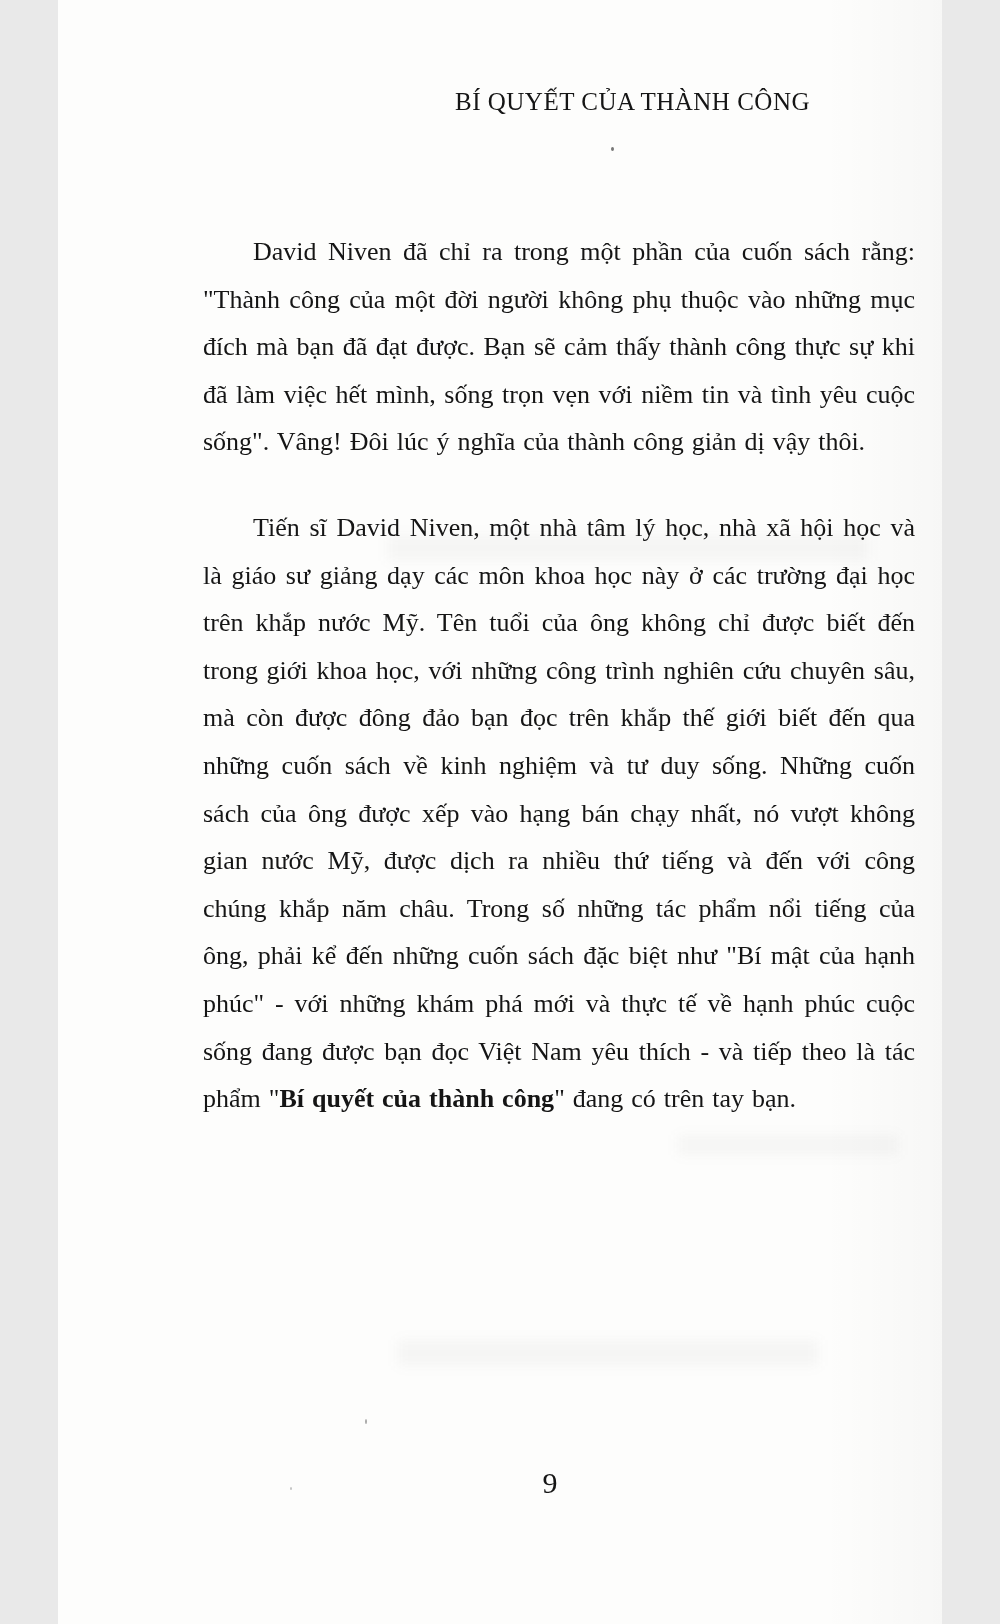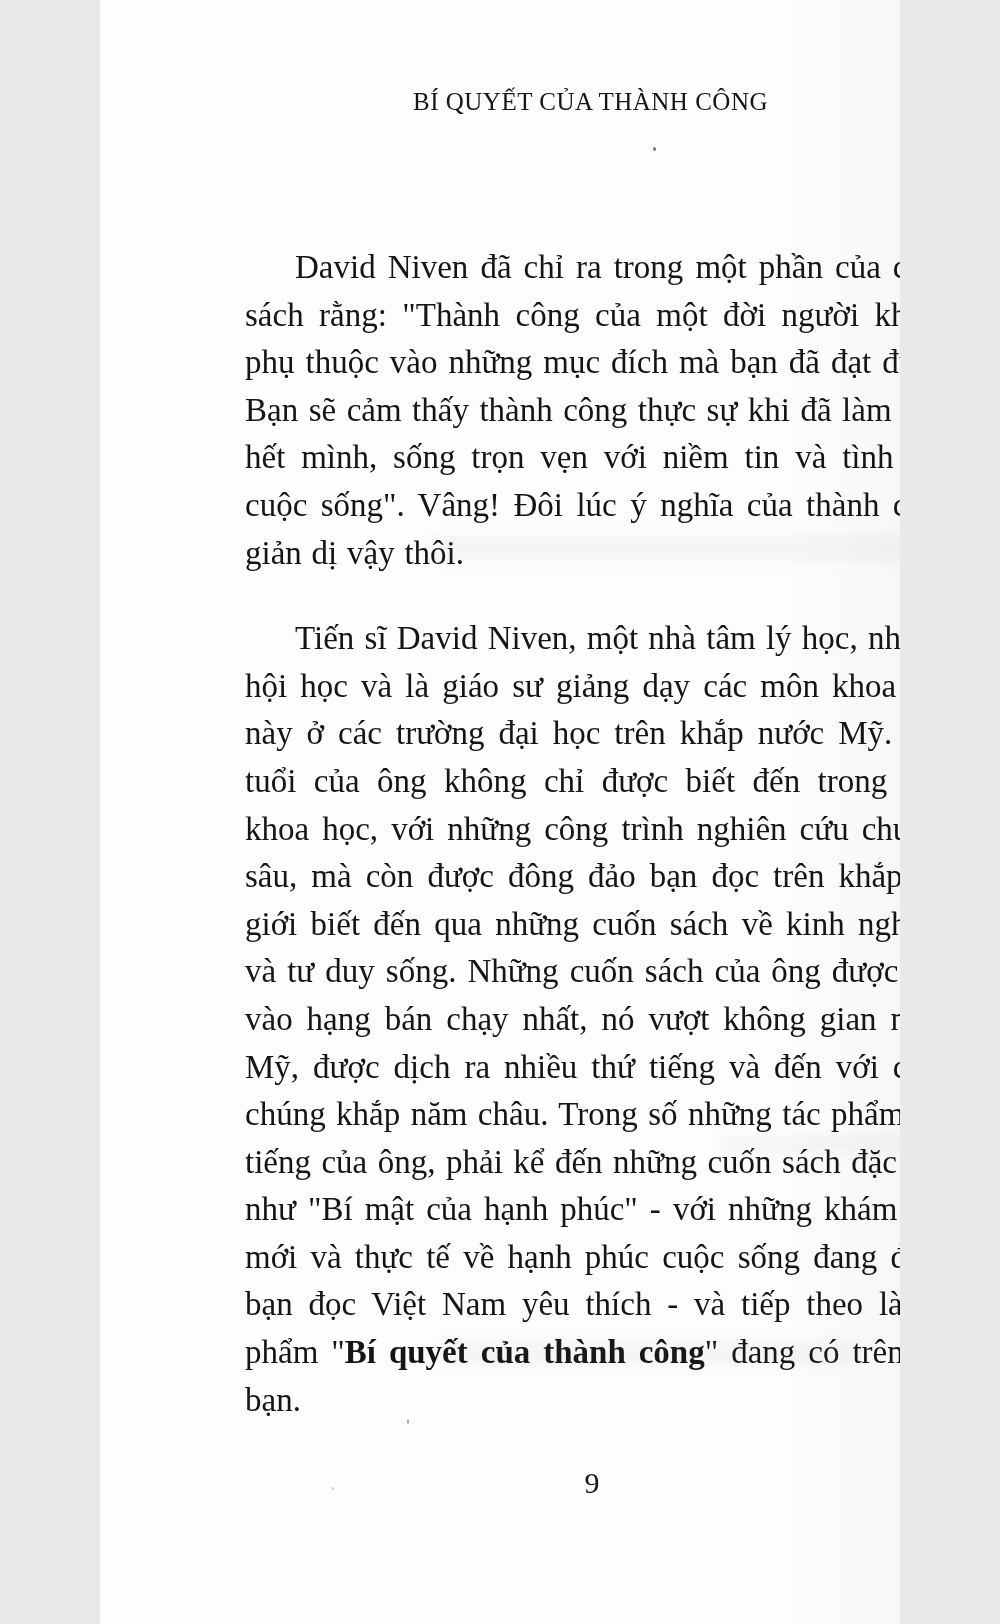--- a/index.html
+++ b/index.html
@@ -2,21 +2,21 @@
 <html><head>
 <meta charset="utf-8">
 <style>
   html, body {
     margin: 0;
     padding: 0;
     background: #e9e9e9;
   }
   .page {
     position: relative;
-    width: 800px;
+    width: 884px;
     height: 1624px;
     margin: 0 auto;
     background: #fdfdfc;
     color: #151515;
     font-family: "Liberation Serif", "DejaVu Serif", serif;
     overflow: hidden;
   }
   
   .scan-shade {
     position: absolute;
@@ -29,23 +29,23 @@
     position: absolute;
     top: 88px;
     right: 132px;
     font-size: 25px;
     letter-spacing: 0.5px;
     white-space: nowrap;
   }
   .body-text {
     position: absolute;
     left: 145px;
-    top: 244px;
+    top: 228px;
     width: 712px;
-    font-size: 33px;
+    font-size: 26px;
     line-height: 47.6px;
     text-align: justify;
     word-spacing: 1.5px;
   }
   .body-text p {
     margin: 0;
     text-indent: 50px;
   }
   .body-text p + p {
     margin-top: 38px;

